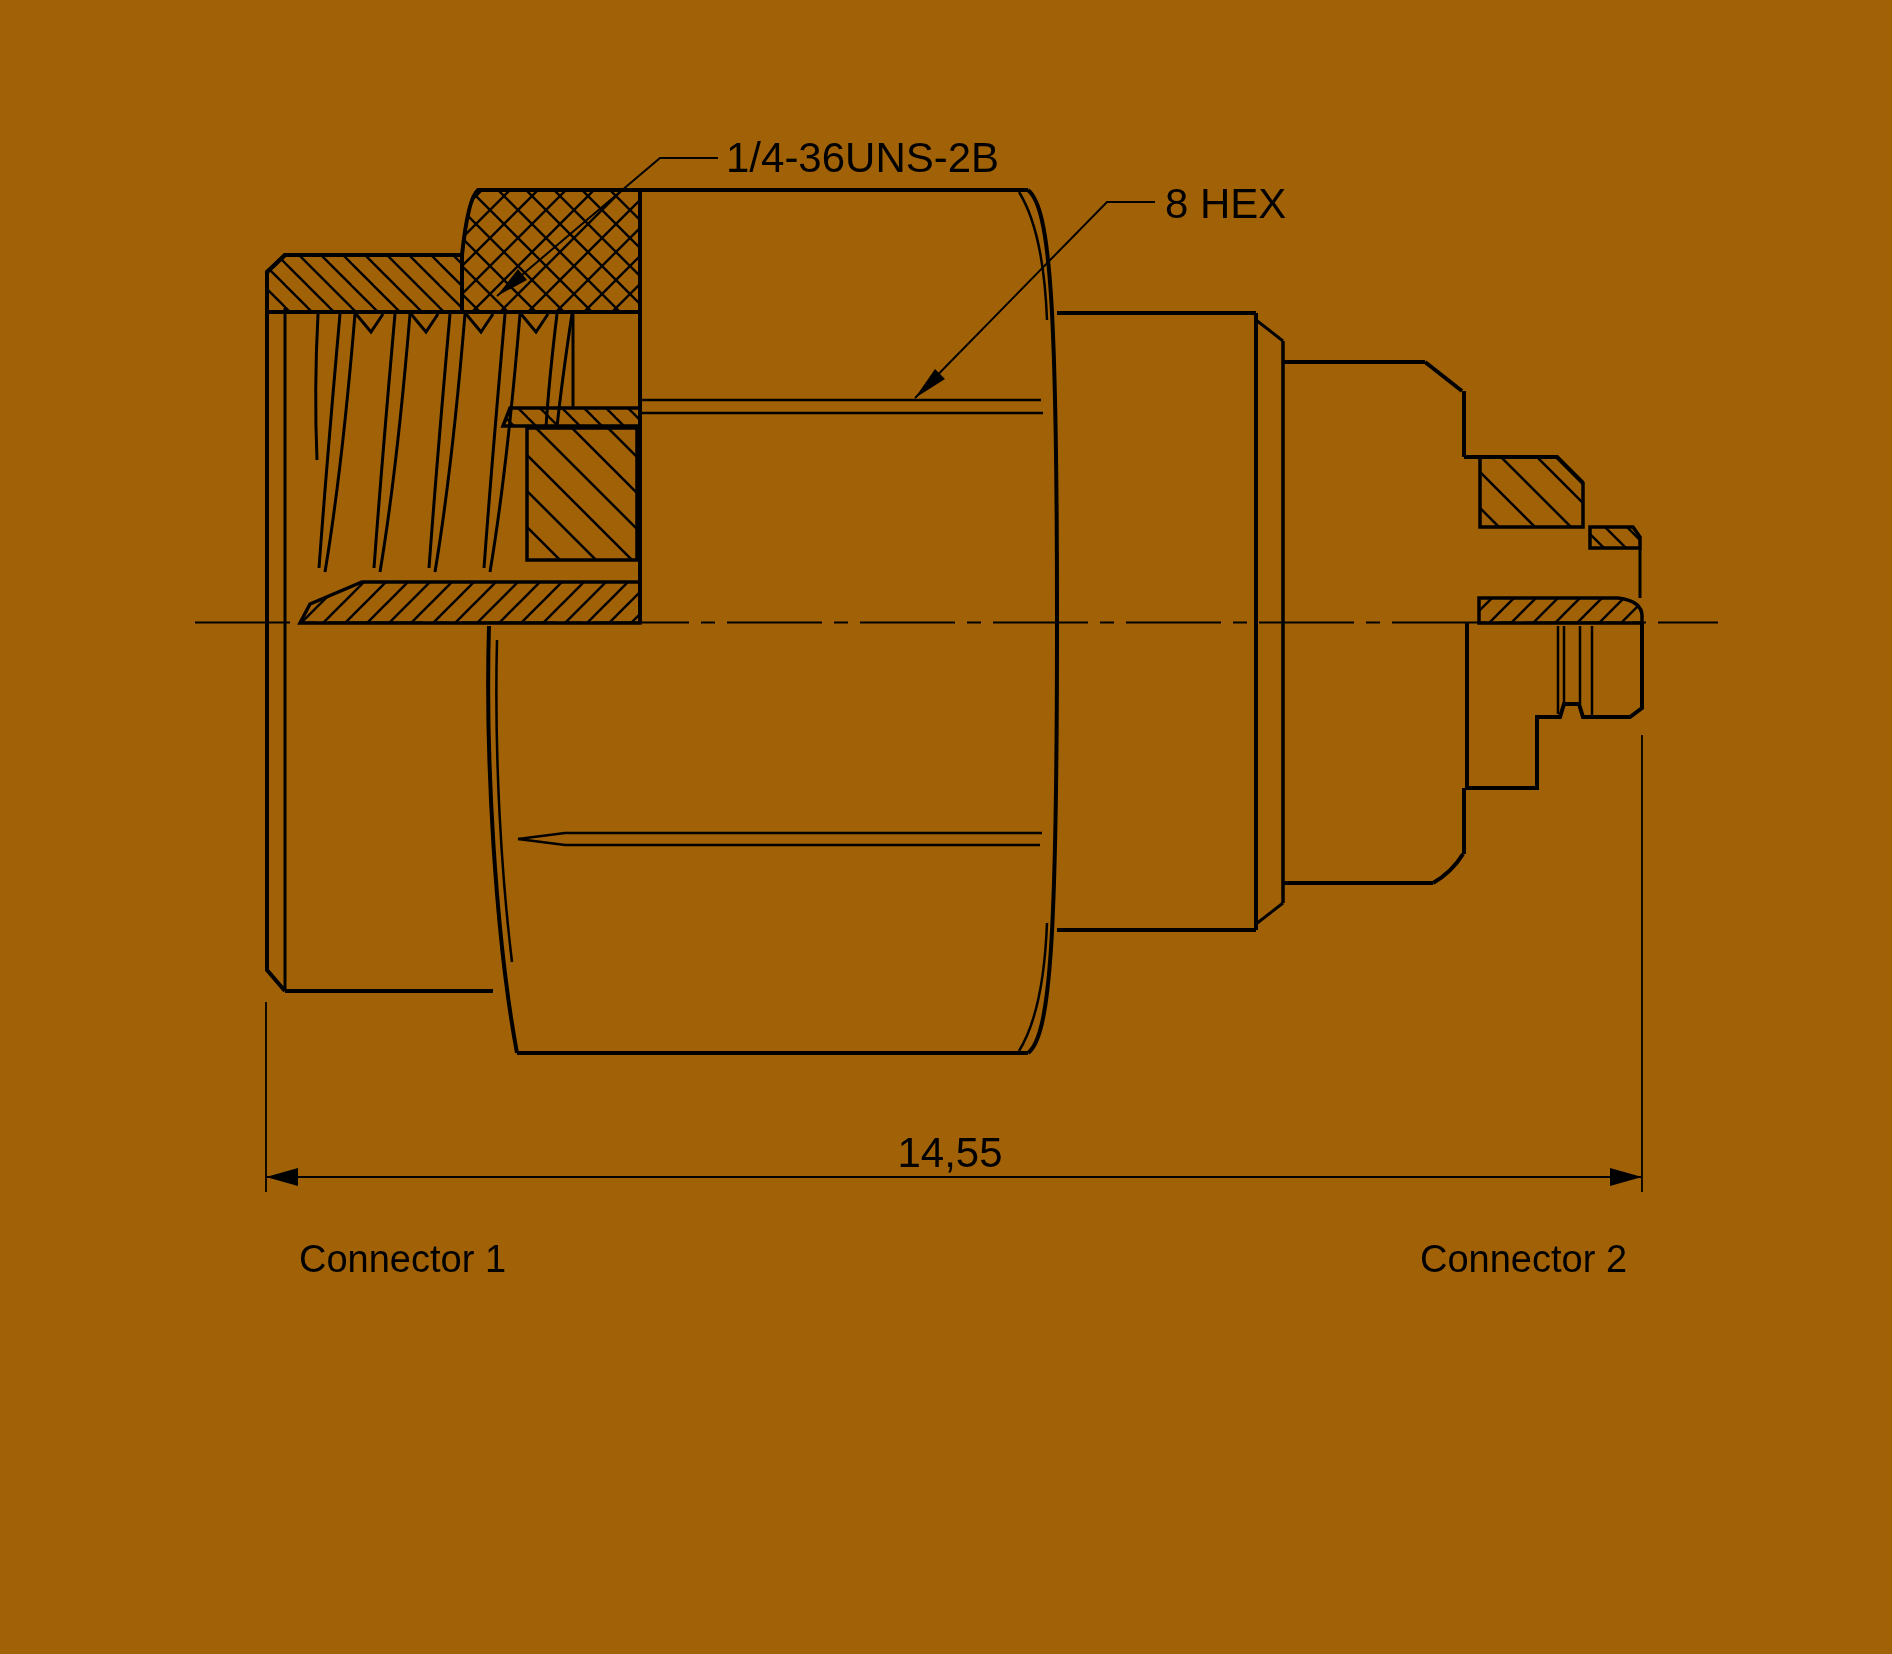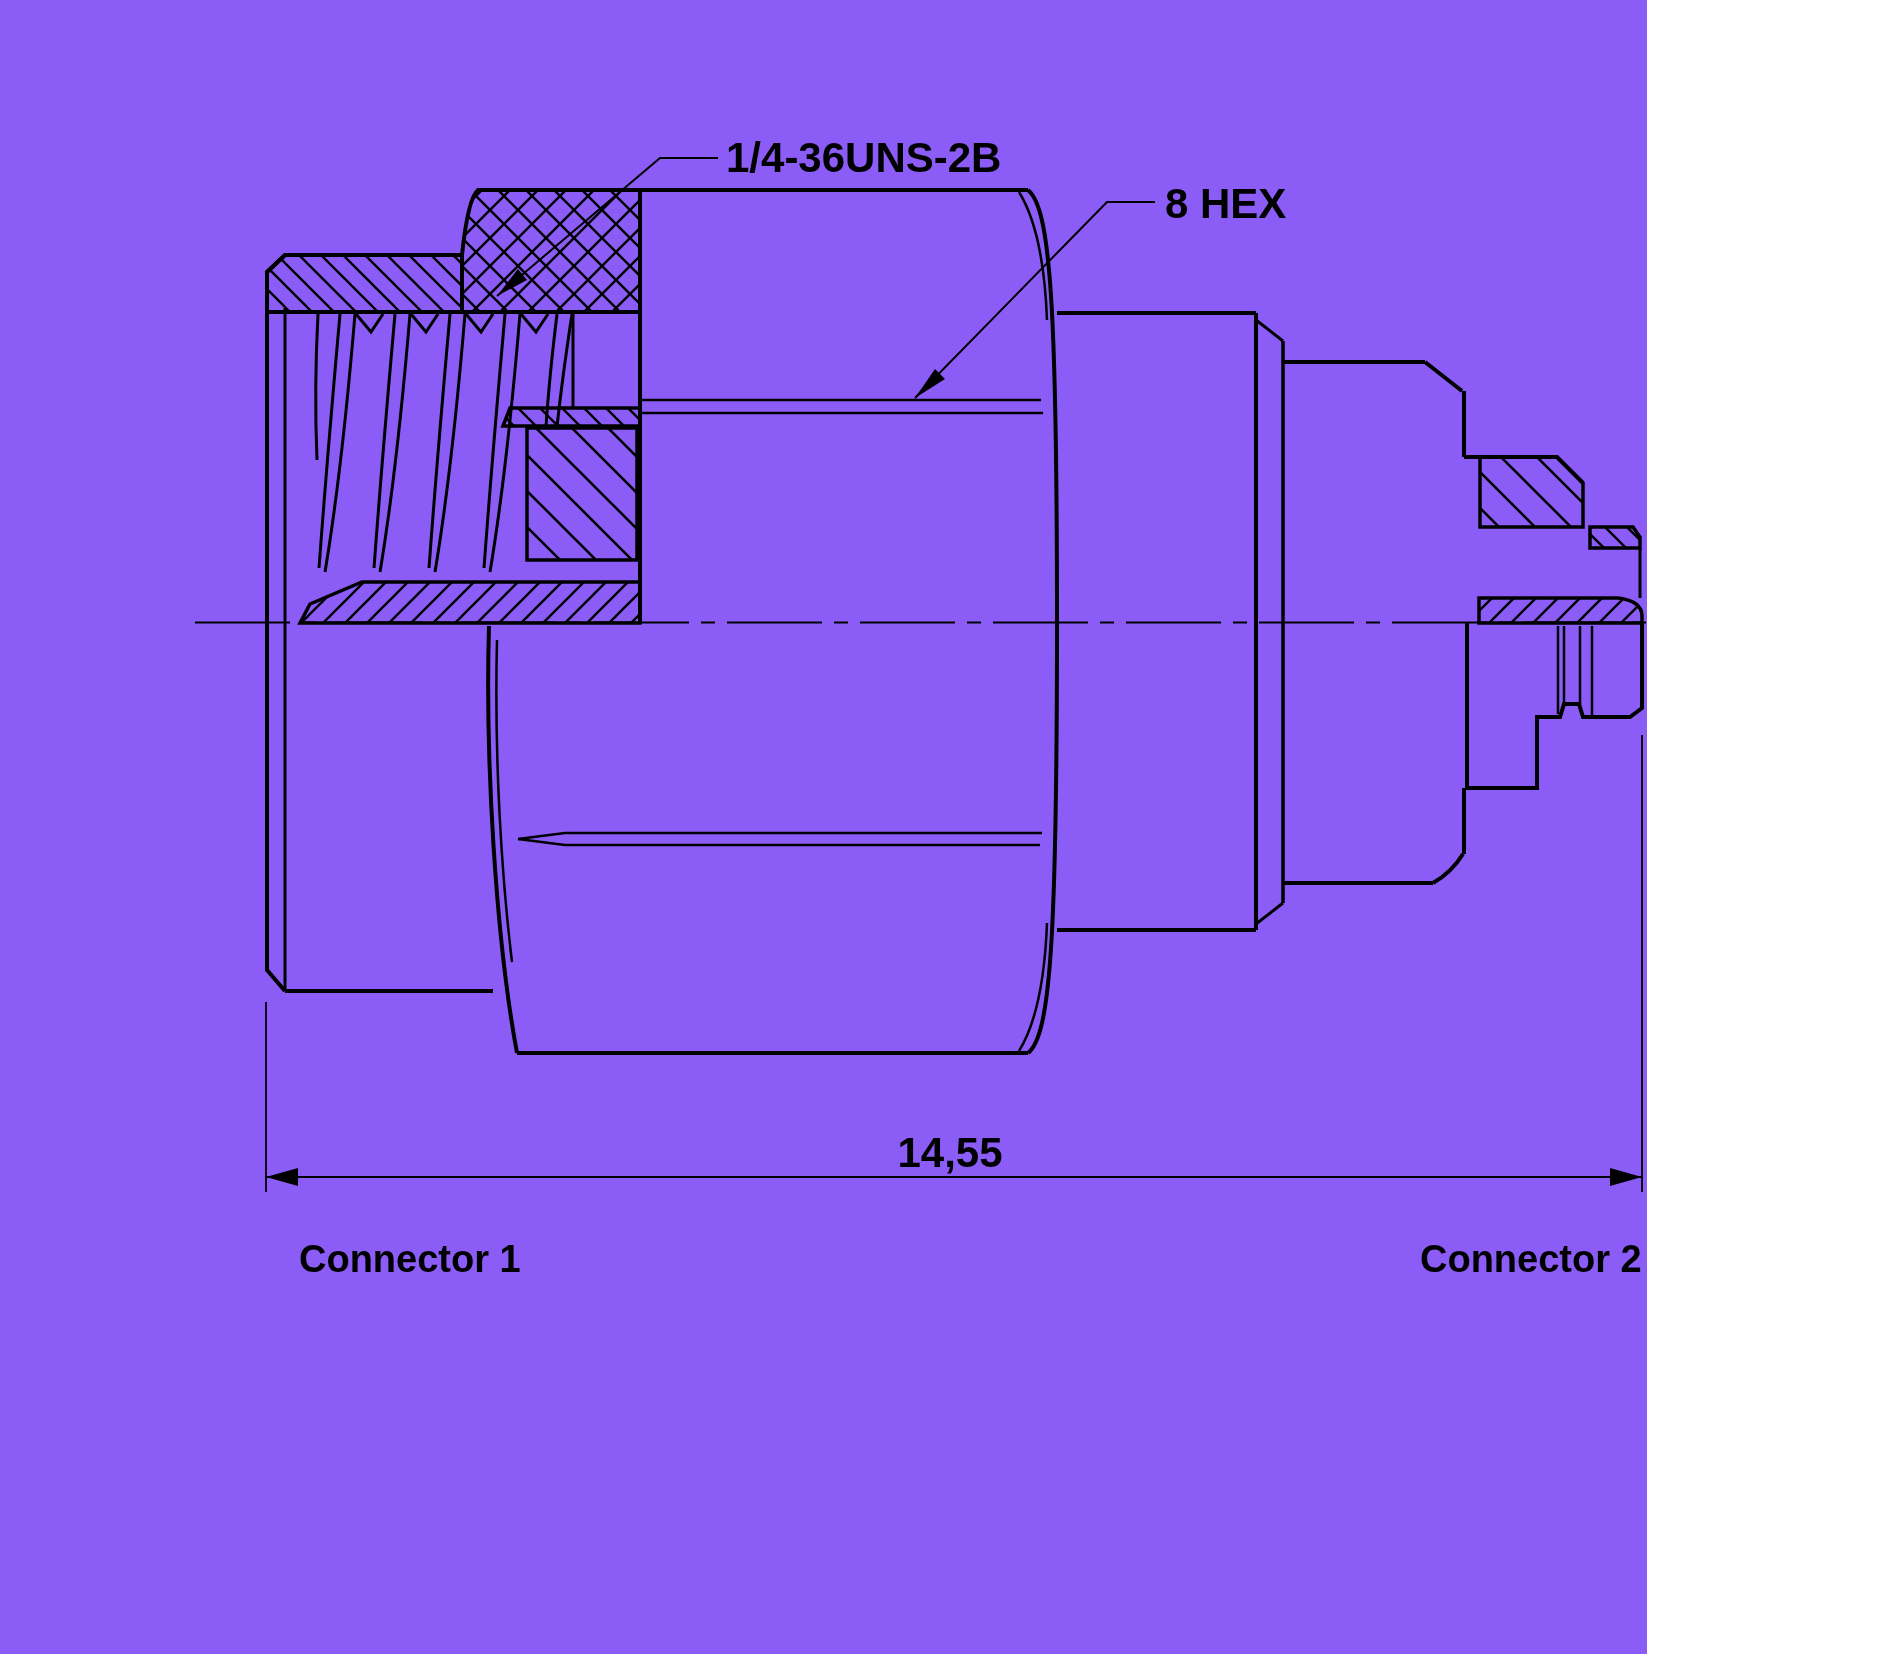--- a/index.html
+++ b/index.html
@@ -1,17 +1,17 @@
 <!DOCTYPE html>
 <html><head>
 <meta charset="utf-8">
 <style>
   html,body{margin:0;padding:0;background:#ffffff;}
-  .stage{position:relative;width:1647px;height:1654px;background:#8b5cf6;overflow:hidden;
-         font-family:"Liberation Sans", sans-serif;font-weight:bold;}
+  .stage{position:relative;width:1892px;height:1654px;background:#a16207;overflow:hidden;
+         font-family:"Liberation Sans", sans-serif;}
   svg{position:absolute;left:0;top:0;}
   text{fill:#000;}
   .lbl{font-size:42px;}
   .dim{font-size:42px;}
   .conn{font-size:38px;}
 </style>
 </head>
 <body>
 
 <div class="stage">

